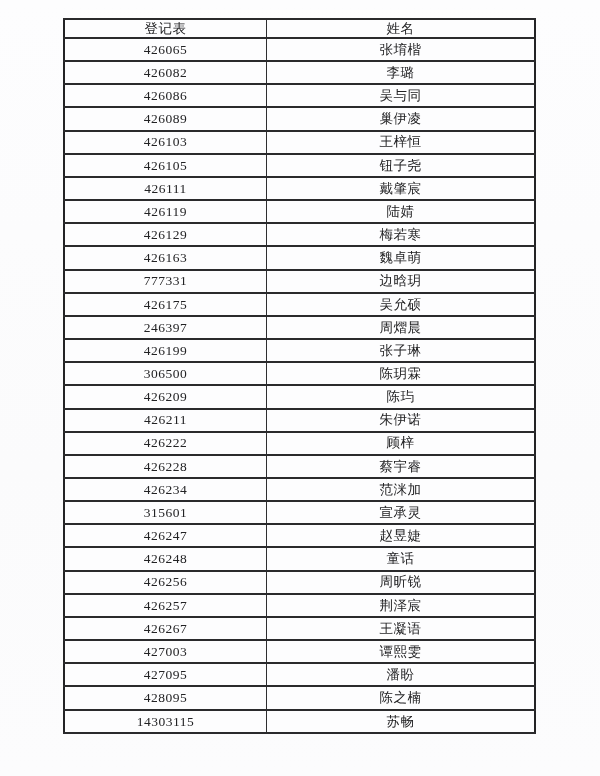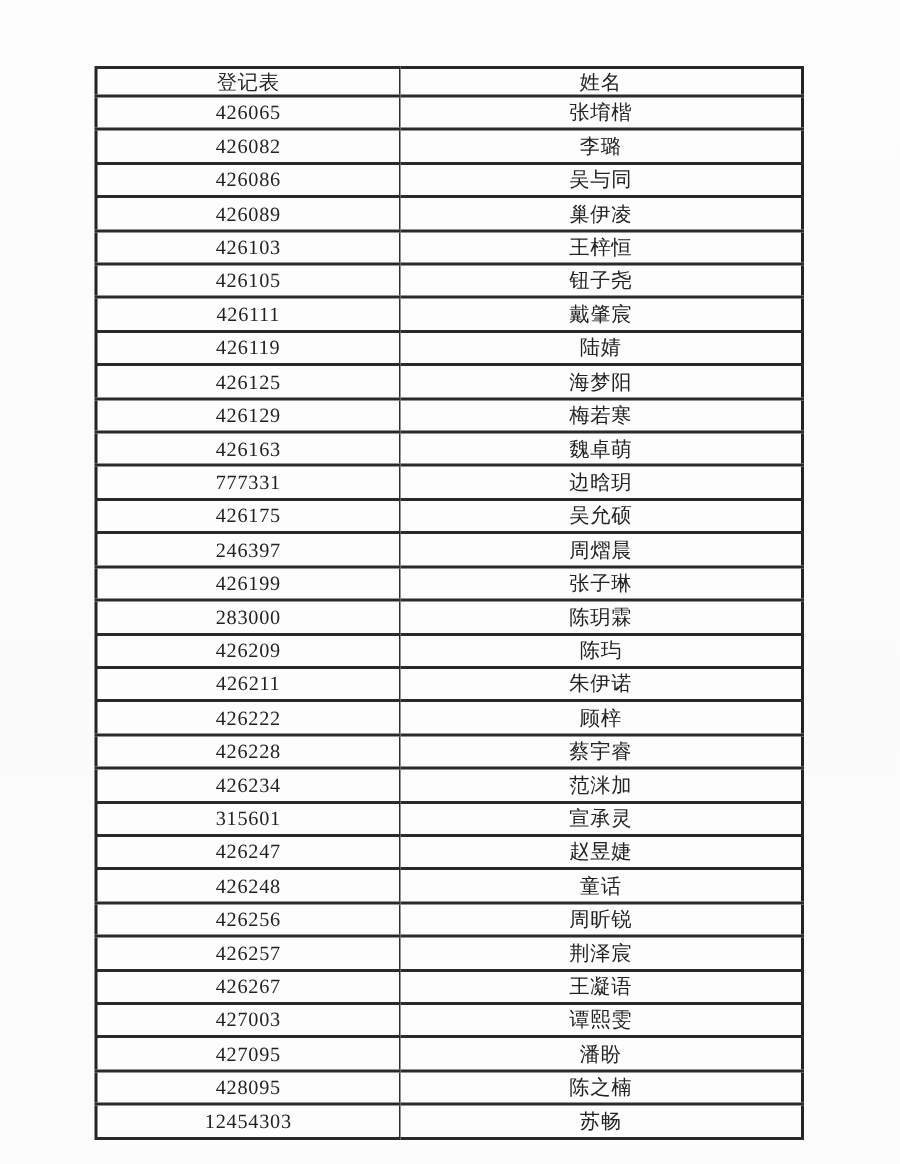--- a/index.html
+++ b/index.html
@@ -15,21 +15,21 @@
     overflow: hidden;
   }
   .page {
     position: absolute;
     inset: 0;
     background: linear-gradient(180deg, #fdfdfe 0%, #fbfbfc 60%, #fcfcfd 100%);
   }
   table.reg-table {
     position: absolute;
     left: 63px;
-    top: 44px;
+    top: 18px;
     width: 473px;
     height: 716px;
     border-collapse: collapse;
     table-layout: fixed;
     background: #fdfdfe;
   }
   table.reg-table th,
   table.reg-table td {
     border-left: 1px solid #2e2e30;
     border-right: 1px solid #2e2e30;
@@ -95,24 +95,20 @@
         </tr>
         <tr>
           <td>426111</td>
           <td>戴肇宸</td>
         </tr>
         <tr>
           <td>426119</td>
           <td>陆婧</td>
         </tr>
         <tr>
-          <td>426125</td>
-          <td>海梦阳</td>
-        </tr>
-        <tr>
           <td>426129</td>
           <td>梅若寒</td>
         </tr>
         <tr>
           <td>426163</td>
           <td>魏卓萌</td>
         </tr>
         <tr>
           <td>777331</td>
           <td>边晗玥</td>
@@ -123,21 +119,21 @@
         </tr>
         <tr>
           <td>246397</td>
           <td>周熠晨</td>
         </tr>
         <tr>
           <td>426199</td>
           <td>张子琳</td>
         </tr>
         <tr>
-          <td>283000</td>
+          <td>306500</td>
           <td>陈玥霖</td>
         </tr>
         <tr>
           <td>426209</td>
           <td>陈玙</td>
         </tr>
         <tr>
           <td>426211</td>
           <td>朱伊诺</td>
         </tr>
@@ -183,18 +179,18 @@
         </tr>
         <tr>
           <td>427095</td>
           <td>潘盼</td>
         </tr>
         <tr>
           <td>428095</td>
           <td>陈之楠</td>
         </tr>
         <tr>
-          <td>12454303</td>
+          <td>14303115</td>
           <td>苏畅</td>
         </tr>
       </tbody>
   </table>
 </div>
 
 </body></html>

